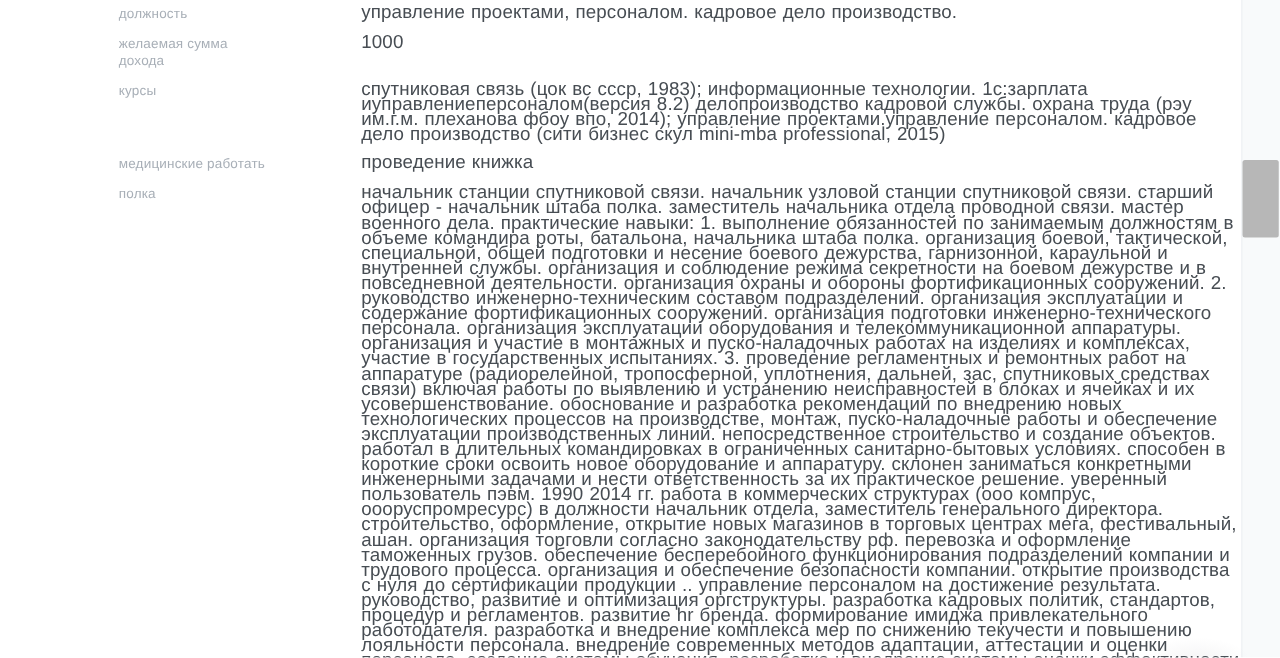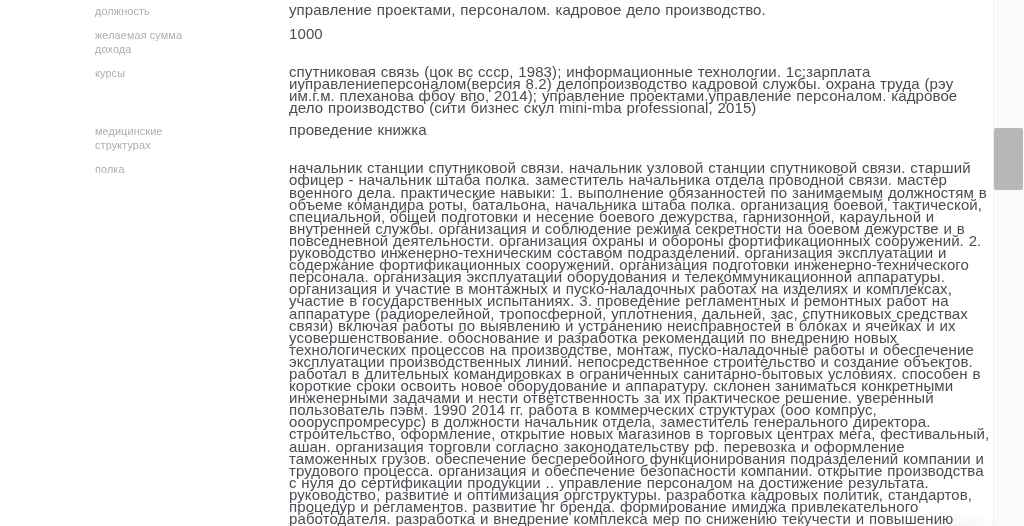--- a/index.html
+++ b/index.html
@@ -86,21 +86,21 @@
     <div class="label">желаемая сумма дохода</div>
     <div class="value">1000</div>
   </div>
 
   <div class="row">
     <div class="label">курсы</div>
     <div class="value">спутниковая связь (цок вс ссср, 1983); информационные технологии. 1с:зарплата иуправлениеперсоналом(версия 8.2) делопроизводство кадровой службы. охрана труда (рэу им.г.м. плеханова фбоу впо, 2014); управление проектами.управление персоналом. кадровое дело производство (сити бизнес скул mini-mba professional, 2015)</div>
   </div>
 
   <div class="row">
-    <div class="label">медицинские структурах</div>
+    <div class="label">медицинские работать</div>
     <div class="value">проведение книжка</div>
   </div>
 
   <div class="row">
     <div class="label">полка</div>
     <div class="value">начальник станции спутниковой связи. начальник узловой станции спутниковой связи. старший офицер - начальник штаба полка. заместитель начальника отдела проводной связи. мастер военного дела. практические навыки: 1. выполнение обязанностей по занимаемым должностям в объеме командира роты, батальона, начальника штаба полка. организация боевой, тактической, специальной, общей подготовки и несение боевого дежурства, гарнизонной, караульной и внутренней службы. организация и соблюдение режима секретности на боевом дежурстве и в повседневной деятельности. организация охраны и обороны фортификационных сооружений. 2. руководство инженерно-техническим составом подразделений. организация эксплуатации и содержание фортификационных сооружений. организация подготовки инженерно-технического персонала. организация эксплуатации оборудования и телекоммуникационной аппаратуры. организация и участие в монтажных и пуско-наладочных работах на изделиях и комплексах, участие в государственных испытаниях. 3. проведение регламентных и ремонтных работ на аппаратуре (радиорелейной, тропосферной, уплотнения, дальней, зас, спутниковых средствах связи) включая работы по выявлению и устранению неисправностей в блоках и ячейках и их усовершенствование. обоснование и разработка рекомендаций по внедрению новых технологических процессов на производстве, монтаж, пуско-наладочные работы и обеспечение эксплуатации производственных линий. непосредственное строительство и создание объектов. работал в длительных командировках в ограниченных санитарно-бытовых условиях. способен в короткие сроки освоить новое оборудование и аппаратуру. склонен заниматься конкретными инженерными задачами и нести ответственность за их практическое решение. уверенный пользователь пэвм. 1990 2014 гг. работа в коммерческих структурах (ооо компрус, оооруспромресурс) в должности начальник отдела, заместитель генерального директора. строительство, оформление, открытие новых магазинов в торговых центрах мега, фестивальный, ашан. организация торговли согласно законодательству рф. перевозка и оформление таможенных грузов. обеспечение бесперебойного функционирования подразделений компании и трудового процесса. организация и обеспечение безопасности компании. открытие производства с нуля до сертификации продукции .. управление персоналом на достижение результата. руководство, развитие и оптимизация оргструктуры. разработка кадровых политик, стандартов, процедур и регламентов. развитие hr бренда. формирование имиджа привлекательного работодателя. разработка и внедрение комплекса мер по снижению текучести и повышению лояльности персонала. внедрение современных методов адаптации, аттестации и оценки персонала. создание системы обучения. разработка и внедрение системы оценки эффективности и производительности труда, внедрение мотивационных схем на основе kpi , реализация методов нематериальной мотивации персонала. выход на новые рынки сбыта. формирование эффективной команды. планирование организация и контроль деятельности предприятия. участие в переговорах с ключевыми клиентами. административные и представительские функции. образование и мой практический опыт работы, дисциплинированность, ответственность, способность принимать взвешенные решения, умение работать в команде способны принести пользу в задачах эксплуатации аппаратуры и оборудования и обучения персонала</div>
   </div>
 
   <div class="row">
     <div class="label">национальность</div>

